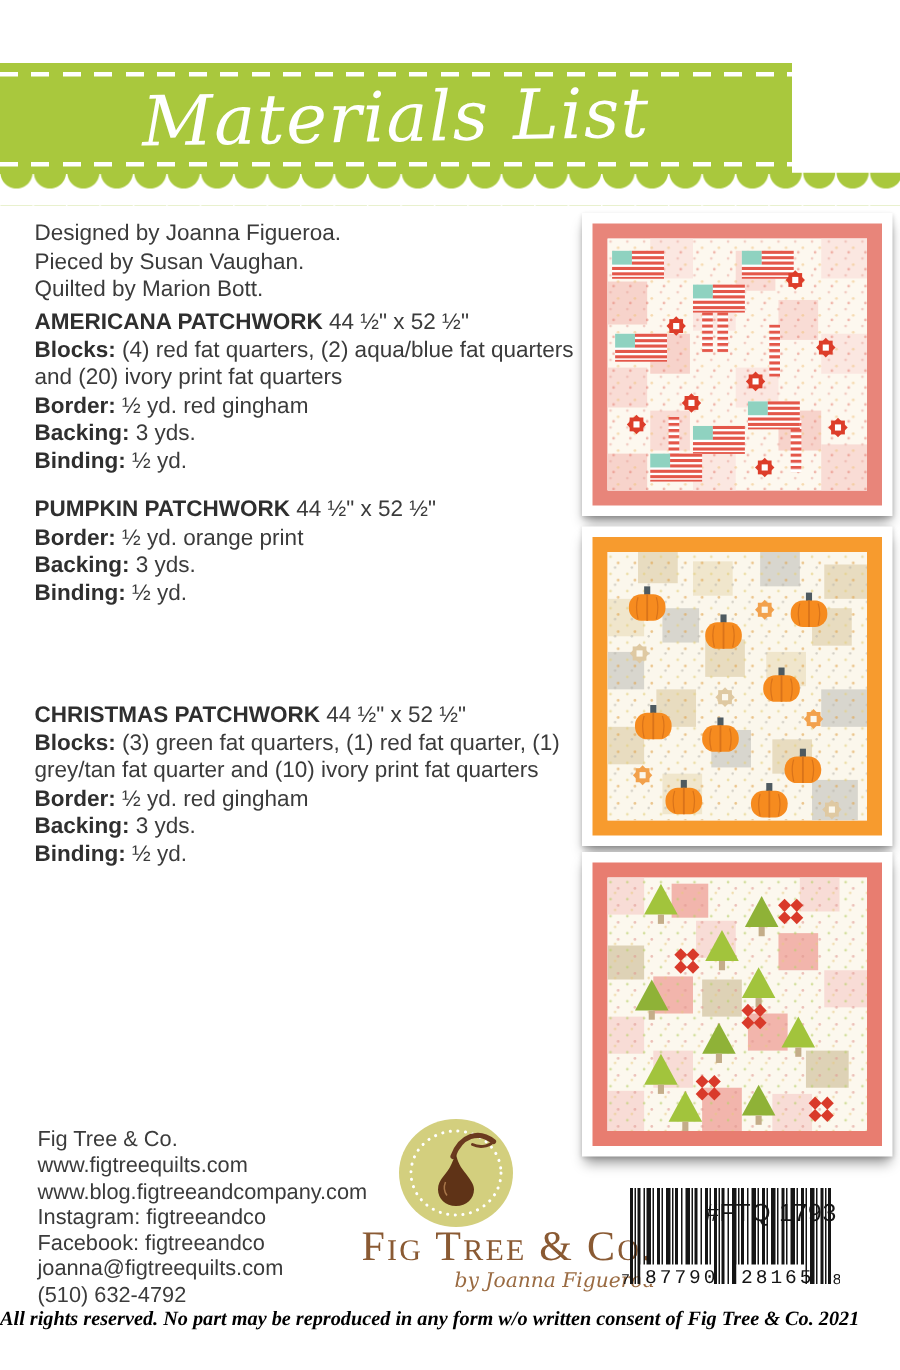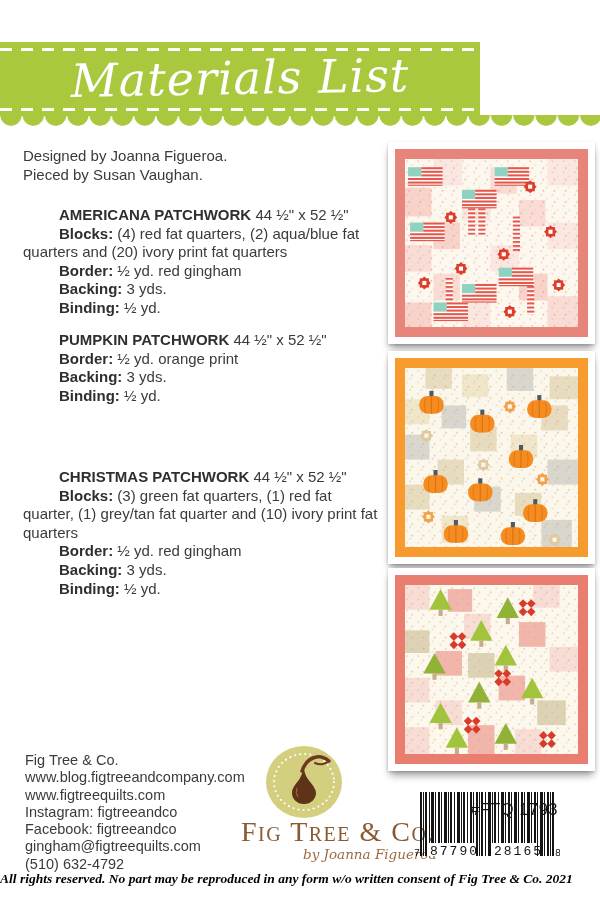--- a/index.html
+++ b/index.html
@@ -1,38 +1,38 @@
 <!DOCTYPE html>
 <html style="--band-green: #a9c83d; --americana-border: #e8857a; --pumpkin-border: #f79b2e; --christmas-border: #e87d70; --quilt-cream: #fcf8ee; --flag-red: #e4574a; --star-red: #dd3d2a; --aqua: #8fd2c0; --pumpkin-orange: #f68b1f; --tree-green: #a2c43c; --logo-oval: #d3cf7e; --logo-brown: #8a5a33; --text-dark: #3b3b3b;"><head>
 <meta charset="utf-8">
 <style>
   html,body{margin:0;padding:0;}
   body{
     width:600px;height:913px;position:relative;background:#fff;overflow:hidden;
     font-family:"Liberation Sans",sans-serif;color:#3b3b3b;
   }
   
-  .band{position:absolute;top:42px;left:0;width:480px;height:74px;background:var(--band-green);}
+  .band{position:absolute;top:42px;left:0;width:528px;height:74px;background:var(--band-green);}
   .dash{position:absolute;left:0;width:100%;height:3px;
     background-image:repeating-linear-gradient(90deg,#fff 0 12px,rgba(0,0,0,0) 12px 21px);}
   .dash-top{top:6px;}
   .dash-bottom{bottom:5px;}
   .band-title{
     position:absolute;top:0;left:0;width:100%;height:74px;line-height:72px;text-align:center;
     font-family:"DejaVu Serif",serif;font-style:italic;font-size:46px;color:#fff;
     letter-spacing:1px;transform:rotate(-1deg);
   }
   .scallops{position:absolute;top:115px;left:0;width:600px;height:22px;
     background-image:radial-gradient(circle 11px at 11px 0px,var(--band-green) 10.4px,rgba(0,0,0,0) 11px);
     background-size:22.3px 22px;background-repeat:repeat-x;}
   
   .credits{position:absolute;left:23px;top:147px;font-size:15px;line-height:18.6px;}
   .section{position:absolute;left:23px;width:360px;font-size:15px;line-height:18.6px;}
   .sec-1{top:206px;} .sec-2{top:331px;} .sec-3{top:468px;}
-  .section b{font-weight:bold;color:#2f2f2f;margin-left:36px;}
+  .section b{font-weight:bold;color:#2f2f2f;}
   
   .photo{position:absolute;left:388px;width:207px;background:#fff;padding:7px;box-sizing:border-box;
     box-shadow:0 6px 8px -2px rgba(0,0,0,.40),0 1px 3px rgba(0,0,0,.18);}
   .photo-1{top:142px;height:202px;}
   .photo-2{top:351px;height:213px;}
   .photo-3{top:568px;height:203px;}
   .quilt{width:100%;height:100%;box-sizing:border-box;border:10px solid #ccc;}
   .quilt-1{border-color:var(--americana-border);}
   .quilt-2{border-color:var(--pumpkin-border);}
   .quilt-3{border-color:var(--christmas-border);}
@@ -59,20 +59,21 @@
 <div class="band">
   <div class="dash dash-top"></div>
   <div class="band-title">Materials List</div>
   <div class="dash dash-bottom"></div>
 </div>
 <div class="scallops"></div>
 
 <div class="credits">
   <div>Designed by Joanna Figueroa.</div>
   <div>Pieced by Susan Vaughan.</div>
+  <div>Quilted by Marion Bott.</div>
 </div>
 
 <div class="section sec-1">
   <div><b>AMERICANA PATCHWORK</b> <span>44 ½" x 52 ½"</span></div>
   <div><b>Blocks:</b> <span>(4) red fat quarters, (2) aqua/blue fat quarters and (20) ivory print fat quarters</span></div>
   <div><b>Border:</b> <span>½ yd. red gingham</span></div>
   <div><b>Backing:</b> <span>3 yds.</span></div>
   <div><b>Binding:</b> <span>½ yd.</span></div>
 </div>
 
@@ -282,25 +283,25 @@
         <use href="#cquad" x="44" y="46"></use>
         <use href="#cquad" x="88" y="82"></use>
       <use href="#cquad" x="58" y="128"></use>
         <use href="#cquad" x="132" y="142"></use>
     </svg>
   </div>
 </div>
 
 <div class="footer-left">
   <div>Fig Tree &amp; Co.</div>
+  <div>www.figtreequilts.com</div>
   <div>www.blog.figtreeandcompany.com</div>
-  <div>www.figtreequilts.com</div>
   <div>Instagram: figtreeandco</div>
   <div>Facebook: figtreeandco</div>
-  <div>gingham@figtreequilts.com</div>
+  <div>joanna@figtreequilts.com</div>
   <div>(510) 632-4792</div>
 </div>
 
 <div class="logo">
   <svg class="logo-oval" width="78" height="76" viewBox="0 0 78 76">
     <ellipse cx="39" cy="38" rx="38" ry="36" fill="#d3cf7e"></ellipse>
     <ellipse cx="39" cy="38" rx="30" ry="28" fill="none" stroke="#fff" stroke-width="2" stroke-dasharray="0.1 5" stroke-linecap="round"></ellipse>
     <path d="M37 27 C42 13 54 9 64 17" stroke="#6b3a1f" stroke-width="3.5" fill="none" stroke-linecap="round"></path>
     <path d="M64 17 C60 21 54 21 50 19" stroke="#6b3a1f" stroke-width="2" fill="none" stroke-linecap="round"></path>
     <path d="M39 60 c-7 0 -12 -5 -12 -11 c0 -7 6 -10 9 -17 l3 -7 c1 6 3 9 7 14 c3 4 5 7 5 10 c0 6 -5 11 -12 11 z" fill="#5f3317"></path>

